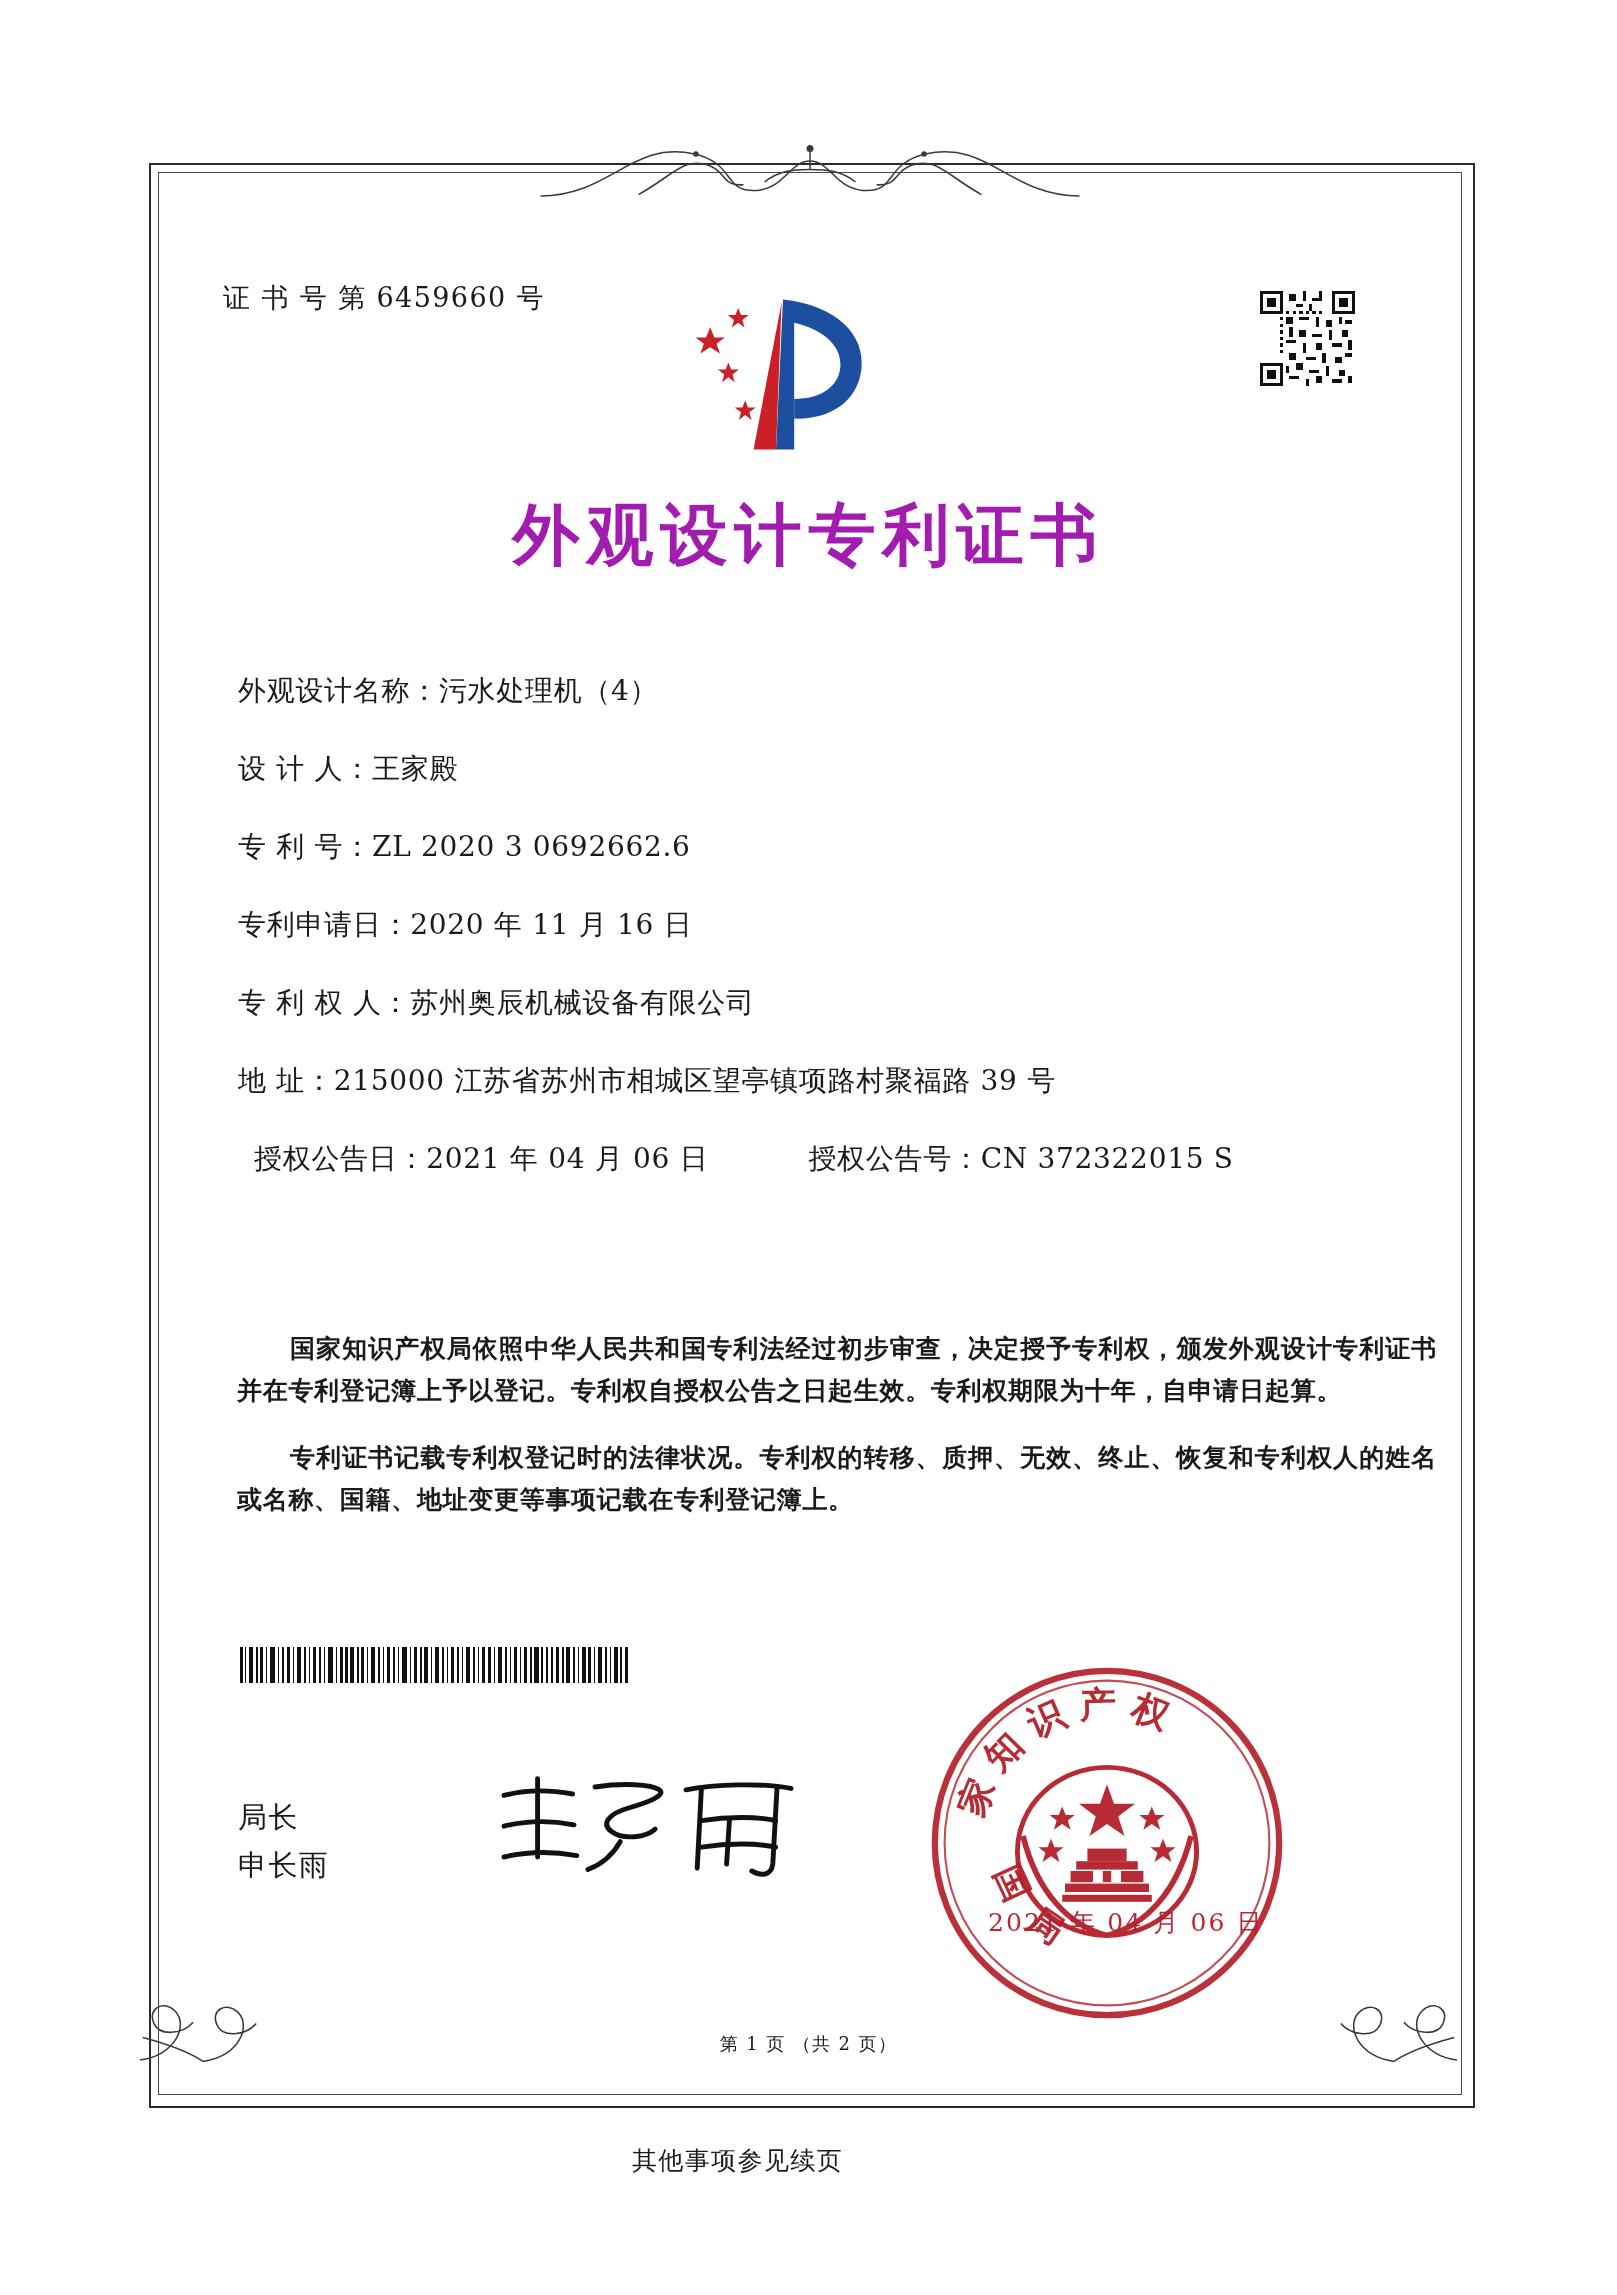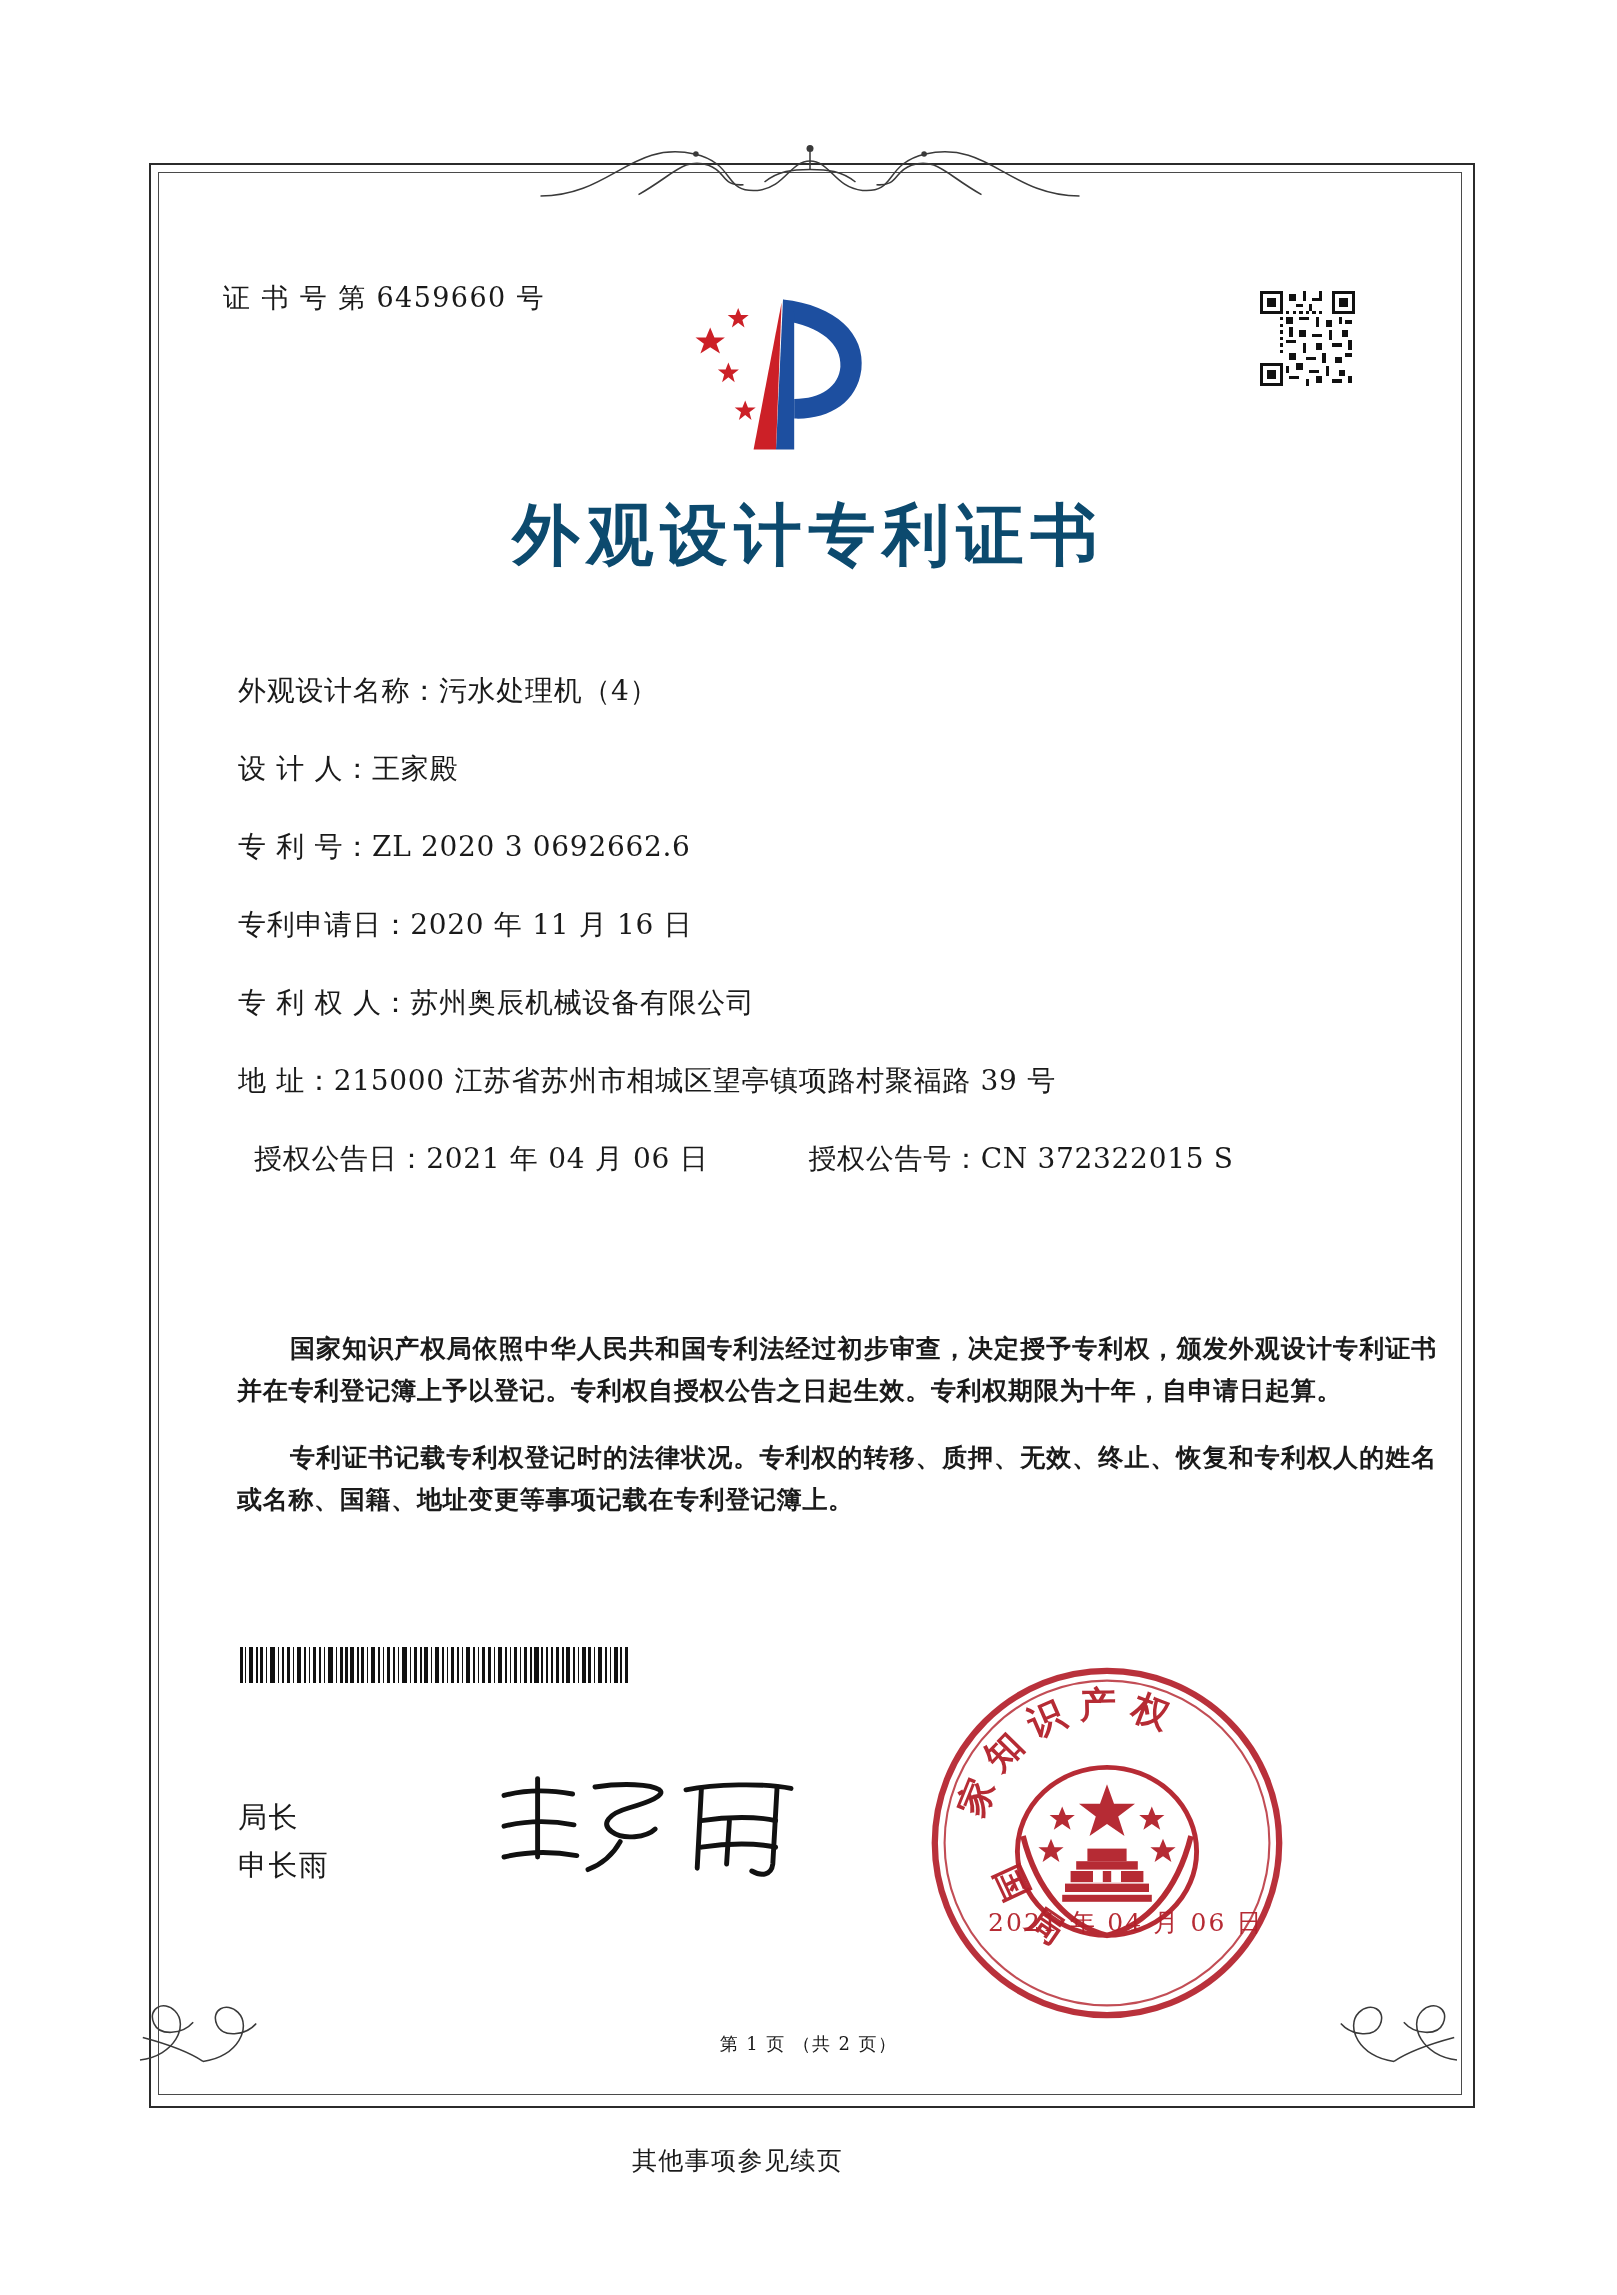--- a/index.html
+++ b/index.html
@@ -90,21 +90,21 @@
   .main-title {
     position: absolute;
     left: 0;
     top: 490px;
     width: 1617px;
     text-align: center;
     font-size: 67px;
     letter-spacing: 7px;
     font-weight: 700;
     font-family: "DejaVu Serif", "Liberation Serif", serif;
-    color: #0c4a6e;
+    color: #a21caf;
   }
 
   
   .fields {
     position: absolute;
     left: 238px;
     top: 673px;
     width: 1191px;
   }
   .field-row {

